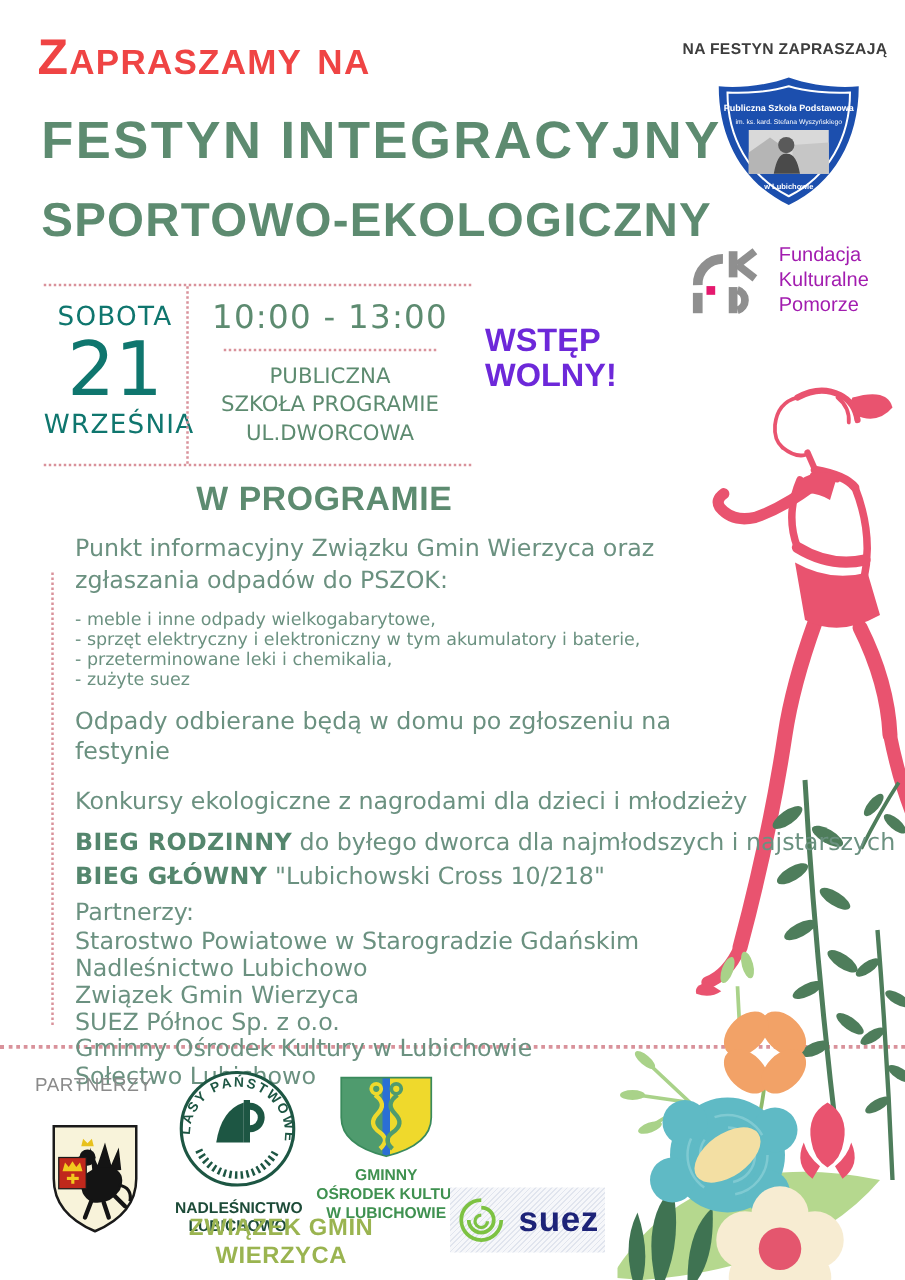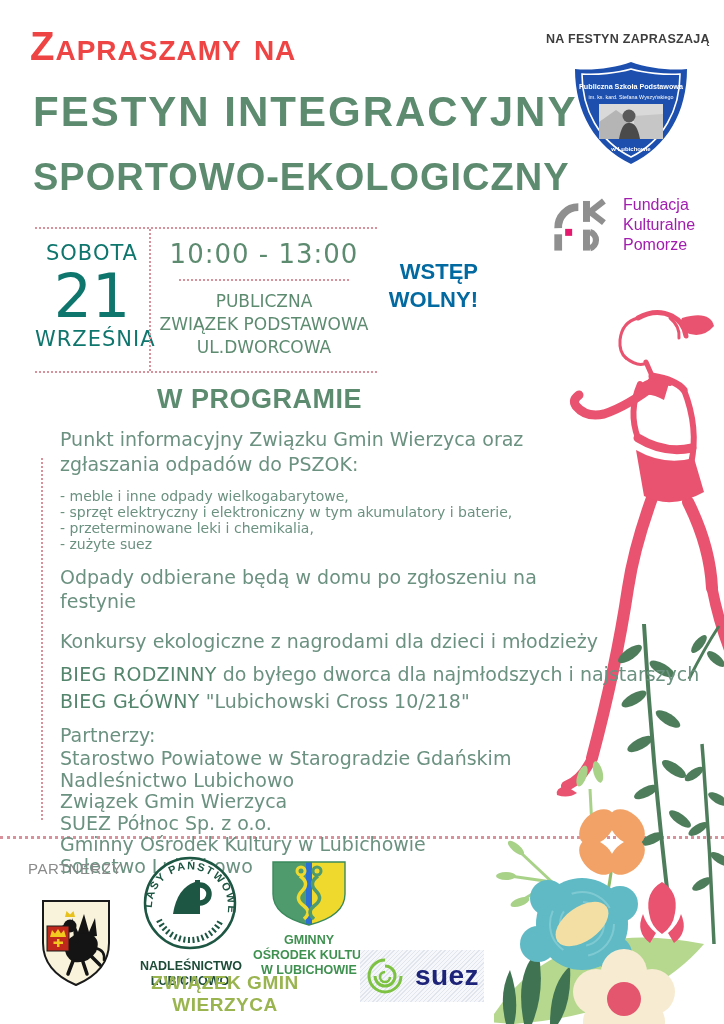--- a/index.html
+++ b/index.html
@@ -44,39 +44,39 @@
   .day-name{font-size:21px;letter-spacing:1px;}
   .day-number{font-size:60px;line-height:62px;}
   .month{font-size:21px;letter-spacing:1px;}
   .time-block{flex:1;border-left:2px dotted #d9929b;text-align:center;padding:10px 0 12px;color:#5d8b70;}
   .time{font-size:26px;letter-spacing:1px;}
   .time-divider{width:170px;margin:10px auto 9px auto;border-top:2px dotted #d9929b;height:0;}
   .venue{font-size:17px;line-height:23px;}
   .free-entry{
     position:absolute;left:388px;top:258px;width:90px;text-align:right;
     font-family:"Liberation Sans",sans-serif;font-weight:bold;
-    font-size:22px;line-height:28px;color:#0369a1;
+    font-size:26px;line-height:28px;color:#6d28d9;
   }
   
   .program-heading{
     position:absolute;left:157px;top:384px;
     font-family:"Liberation Sans",sans-serif;font-weight:bold;
     font-size:27px;letter-spacing:.5px;color:#5d8b70;
   }
   .program-body{
     position:absolute;left:60px;top:427px;width:552px;z-index:3;
     color:#6b9180;font-size:19px;
   }
   .intro{line-height:25px;margin-bottom:11px;}
   .waste{font-size:14px;line-height:16px;margin-bottom:13px;}
   .note{margin-bottom:15px;line-height:24px;}
   .activity{margin-bottom:7px;line-height:26px;}
   .bieg{line-height:27px;white-space:nowrap;}
-  .bieg b{color:#54866d;font-weight:normal;letter-spacing:.3px;}
-  .partners-heading{margin-top:7px;line-height:26px;}
+  .bieg b{color:#54866d;font-weight:bold;letter-spacing:.3px;}
+  .partners-heading{margin-top:2px;line-height:26px;}
   .partner-line{line-height:21.5px;}
   
   .v-dots{position:absolute;left:41px;top:458px;height:362px;width:0;border-left:2px dotted #d9929b;z-index:1;}
   .h-dots{position:absolute;left:0;top:836px;width:724px;height:0;border-top:3px dotted #d9929b;z-index:0;}
   
   .partners-label{
     position:absolute;left:28px;top:860px;
     font-family:"Liberation Sans",sans-serif;font-size:15px;letter-spacing:.5px;color:#8a8a8a;z-index:3;
   }
   .coat{position:absolute;left:36px;top:896px;z-index:3;}
@@ -154,21 +154,21 @@
     <div class="date-block">
       <div class="day-name">SOBOTA</div>
       <div class="day-number">21</div>
       <div class="month">WRZEŚNIA</div>
     </div>
     <div class="time-block">
       <div class="time">10:00 - 13:00</div>
       <div class="time-divider"></div>
       <div class="venue">
         <div>PUBLICZNA</div>
-        <div>ZWIĄZEK PODSTAWOWA</div>
+        <div>SZKOŁA PROGRAMIE</div>
         <div>UL.DWORCOWA</div>
       </div>
     </div>
   </div>
   <div class="free-entry">
     <div>WSTĘP</div>
     <div>WOLNY!</div>
   </div>
 
   <div class="program-heading">W PROGRAMIE</div>

